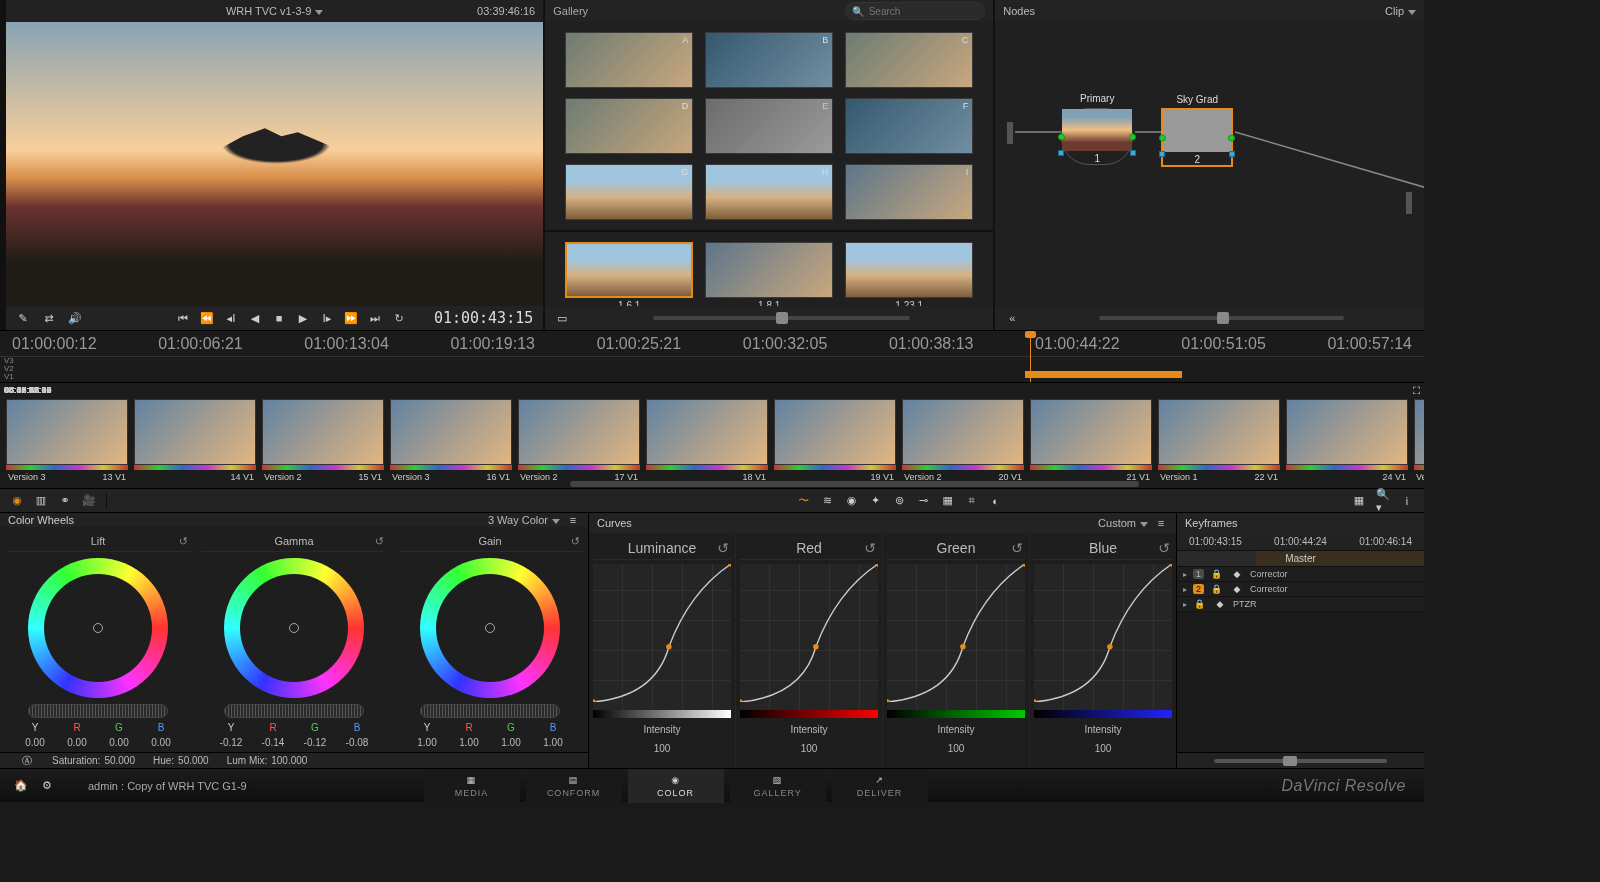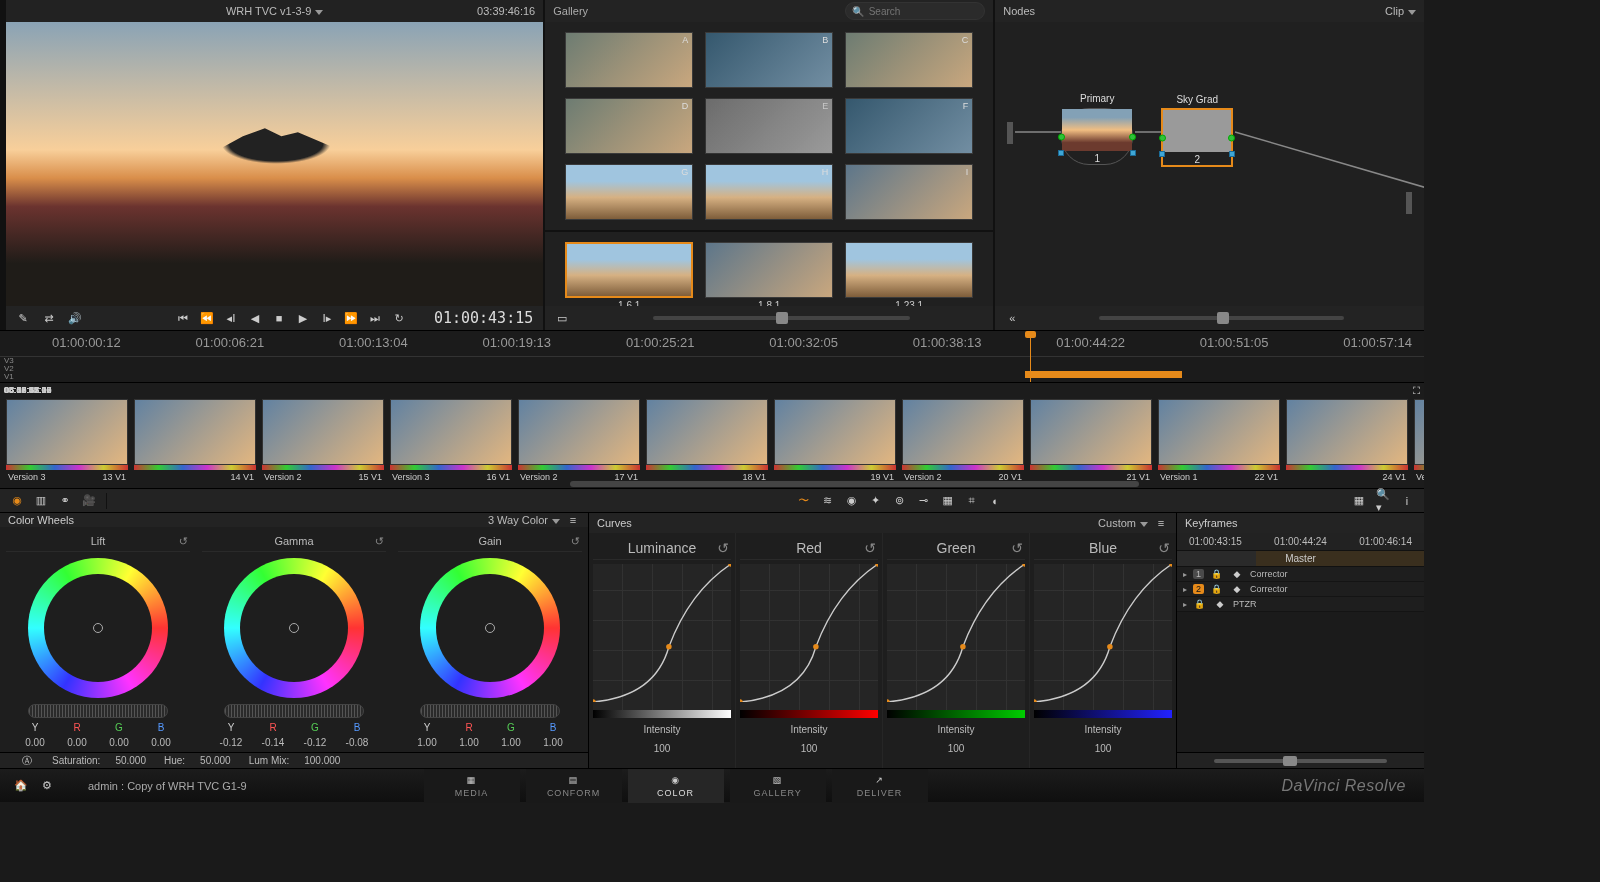--- a/index.html
+++ b/index.html
@@ -42,21 +42,21 @@
 .node .dot.r{right:-4px;top:50%;transform:translateY(-50%);}
 .node .sq{position:absolute;width:6px;height:6px;background:#3fa7d6;border:1px solid #1b6b97;}
 .node.sel{border:2px solid #e68a1a;}
 svg.conn{position:absolute;top:0;left:0;width:100%;height:100%;pointer-events:none;}
 .transport-row{height:24px;background:#232323;display:flex;align-items:center;padding:0 10px;gap:10px;}
 .transport-row .left-icons{display:flex;gap:12px;align-items:center;}
 .transport-row .play-ctrls{margin:0 auto;display:flex;gap:10px;align-items:center;}
 .transport-row .tc-big{margin-left:auto;font-size:15px;color:#ddd;font-family:monospace;}
 .ico{width:14px;height:14px;display:inline-flex;align-items:center;justify-content:center;color:#ccc;}
 .ruler-row{height:52px;background:#1b1b1b;border-top:1px solid #000;position:relative;}
-.ruler-labels{display:flex;justify-content:space-between;padding:4px 12px;font-size:13px;color:#999;margin-left:40px;}
+.ruler-labels{display:flex;justify-content:space-between;padding:4px 12px;font-size:16px;color:#999;}
 .tracks{position:absolute;left:0;right:0;bottom:2px;height:24px;border-top:1px solid #333;}
 .track-lbls{position:absolute;left:4px;top:0;font-size:8px;line-height:8px;color:#888;}
 .strip{position:absolute;height:7px;bottom:2px;background:#e68a1a;}
 .playhead{position:absolute;top:2px;bottom:0;width:1px;background:#e68a1a;}
 .playhead::before{content:'';position:absolute;top:-2px;left:-5px;width:11px;height:7px;background:#e68a1a;border-radius:2px;}
 .clips-row{height:106px;background:#1c1c1c;border-top:1px solid #000;position:relative;overflow:hidden;}
 .clips-scroll{display:flex;gap:6px;padding:0 6px;position:absolute;left:0;right:0;top:0;}
 .clip{width:122px;flex:0 0 122px;display:flex;flex-direction:column;}
 .clip .cthumb{height:66px;background:linear-gradient(135deg,#6282a1,#e2b680);border:1px solid #333;margin-top:16px;position:relative;}
 .clip.sel .cthumb{border:2px solid #e68a1a;box-shadow:0 0 6px #e68a1a;}
@@ -83,21 +83,21 @@
 .wheel::after{content:'';position:absolute;inset:16px;border-radius:50%;background:#1e1e1e;}
 .wheel .xh{position:absolute;left:50%;top:50%;width:10px;height:10px;border:1px solid #aaa;border-radius:50%;transform:translate(-50%,-50%);z-index:1;}
 .jog{width:140px;height:14px;margin-top:6px;background:repeating-linear-gradient(90deg,#555 0,#555 1px,#2a2a2a 1px,#2a2a2a 3px);border-radius:8px;border:1px solid #444;}
 .yrgb-row{display:flex;gap:14px;margin-top:4px;font-size:10px;}
 .yrgb-row span{width:28px;text-align:center;}
 .yrgb-hdr span:nth-child(1){color:#ccc;}
 .yrgb-hdr span:nth-child(2){color:#f55;}
 .yrgb-hdr span:nth-child(3){color:#5c5;}
 .yrgb-hdr span:nth-child(4){color:#59f;}
 .wheels-foot{height:22px;display:flex;align-items:center;background:#222;padding:0 20px;gap:18px;font-size:10px;border-top:1px solid #000;}
-.wheels-foot .field{display:flex;gap:15px;}
+.wheels-foot .field{display:flex;gap:4px;}
 .curves-pane{width:588px;background:#1e1e1e;border-left:1px solid #000;display:flex;flex-direction:column;}
 .curves-body{flex:1;display:flex;}
 .curve-col{flex:1;display:flex;flex-direction:column;align-items:center;padding:4px;border-right:1px solid #262626;}
 .curve-col:last-child{border-right:0;}
 .curve-title{width:100%;position:relative;text-align:center;font-size:14px;padding:3px 0;border-bottom:1px solid #2a2a2a;}
 .curve-title .rst{position:absolute;right:2px;top:3px;color:#888;}
 .curve-box{width:100%;height:146px;margin-top:4px;position:relative;background:linear-gradient(rgba(255,255,255,.03),rgba(255,255,255,.03)),repeating-linear-gradient(90deg,transparent 0,transparent 29px,#2b2b2b 29px,#2b2b2b 30px),repeating-linear-gradient(0deg,transparent 0,transparent 29px,#2b2b2b 29px,#2b2b2b 30px);}
 .curve-svg{position:absolute;inset:0;}
 .ramp{width:100%;height:8px;}
 .ramp.lum{background:linear-gradient(90deg,#000,#fff);}

